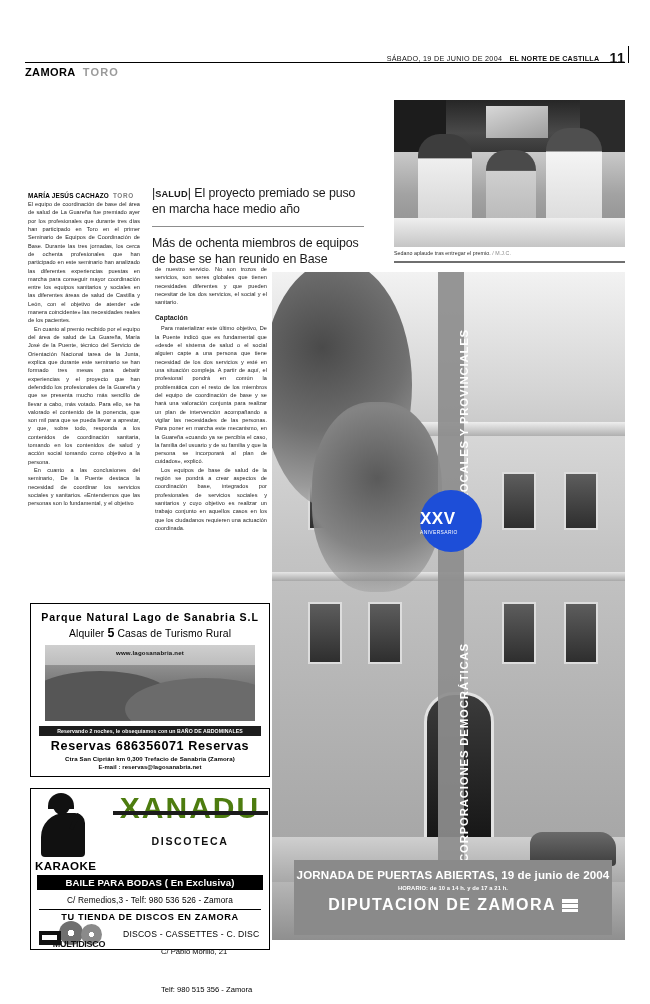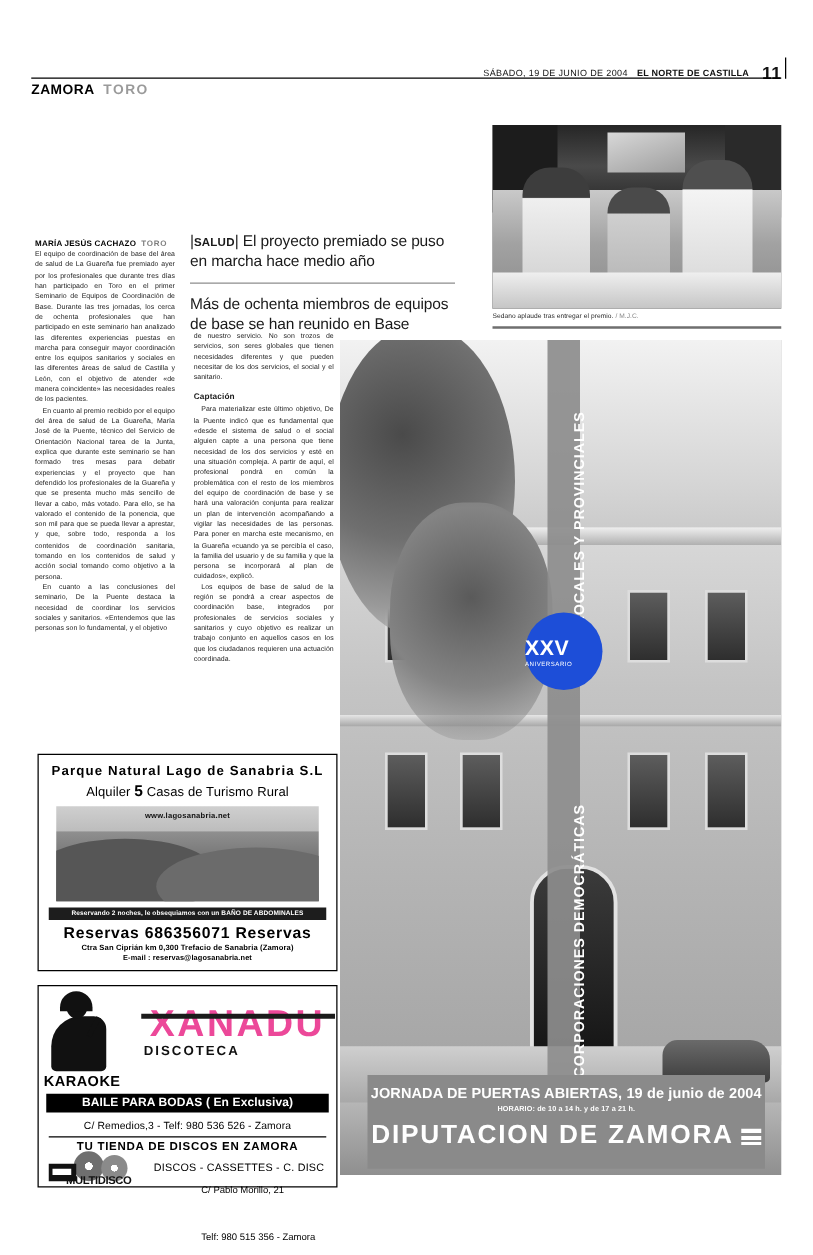--- a/index.html
+++ b/index.html
@@ -103,21 +103,21 @@
   .seal{position:absolute;left:148px;top:218px;width:62px;height:62px;border-radius:50%;
         background:#1d4ed8;color:#fff;}
   .seal .xxv{font-size:17px;font-weight:bold;line-height:1;margin-top:20px;letter-spacing:.5px;}
   .seal .ani{font-size:4.9px;letter-spacing:.4px;margin-top:3px;}
 
   .ad-banner{position:absolute;left:22px;top:588px;width:318px;height:75px;
              background:#8a8a8a;color:#fff;text-align:center;}
   .ab-l1{font-size:11.6px;font-weight:bold;letter-spacing:.1px;padding-top:8px;}
   .ab-l1 .light{font-weight:bold;}
   .ab-l2{font-size:5.8px;font-weight:bold;letter-spacing:.1px;padding-top:4px;}
-  .ab-l3{font-size:21px;font-weight:bold;letter-spacing:1.4px;padding-top:5px;}
+  .ab-l3{font-size:16px;font-weight:bold;letter-spacing:1.4px;padding-top:5px;}
   .dip-mark{display:inline-block;width:16px;height:13px;margin-left:6px;position:relative;top:2px;
             background:linear-gradient(180deg,#fff 0 28%,transparent 28% 42%,#fff 42% 70%,transparent 70% 80%,#fff 80% 100%);}
 
   
   .adbox{position:absolute;border:1px solid #000;background:#fff;}
   #ad1{left:30px;top:603px;width:238px;height:172px;}
   .ad1-t1{text-align:center;font-size:10.6px;font-weight:bold;letter-spacing:.9px;
           margin-top:7px;color:#000;}
   .ad1-t2{text-align:center;font-size:10.4px;margin-top:3px;letter-spacing:.1px;}
   .ad1-t2 b{font-size:12.4px;}
@@ -137,24 +137,24 @@
 
   #ad2{left:30px;top:788px;width:238px;height:160px;}
   .kar-fig{position:absolute;left:8px;top:6px;width:52px;height:62px;}
   .kf-head{position:absolute;left:14px;top:0;width:17px;height:20px;border-radius:50%;background:#111;}
   .kf-hair{position:absolute;left:9px;top:-2px;width:26px;height:16px;border-radius:13px 13px 0 0;background:#111;}
   .kf-body{position:absolute;left:2px;top:18px;width:44px;height:44px;
            border-radius:24px 10px 4px 4px;background:#111;}
   .kf-mic{position:absolute;left:34px;top:18px;width:4px;height:17px;background:#111;transform:rotate(28deg);}
   .kar-word{position:absolute;left:4px;top:70px;font-size:11.6px;font-weight:bold;letter-spacing:.4px;}
   .xan{position:absolute;left:84px;top:2px;width:150px;height:62px;}
-  .xan-word{position:absolute;left:0;top:12px;width:150px;text-align:center;font-size:30px;
-            font-weight:bold;letter-spacing:2px;color:#ec4899;font-family:"Liberation Sans",sans-serif;}
+  .xan-word{position:absolute;left:0;top:0;width:150px;text-align:center;font-size:30px;
+            font-weight:bold;letter-spacing:2px;color:#4d7c0f;font-family:"Liberation Sans",sans-serif;}
   .xan-strike{position:absolute;left:-2px;top:20px;width:155px;height:4px;background:#1b1b1b;}
-  .xan-sub{position:absolute;left:0;top:44px;width:150px;font-size:10.6px;
+  .xan-sub{position:absolute;left:0;top:44px;width:150px;text-align:center;font-size:10.6px;
            font-weight:bold;letter-spacing:1.6px;color:#111;}
   .ad2-bar{position:absolute;left:6px;top:86px;width:226px;background:#000;color:#fff;
            text-align:center;font-size:9.6px;font-weight:bold;padding:2px 0;letter-spacing:.1px;}
   .ad2-addr{position:absolute;left:0;top:106px;width:238px;text-align:center;font-size:8.3px;
             letter-spacing:.1px;}
   .ad2-rule{position:absolute;left:8px;top:120px;width:222px;height:1px;background:#000;}
   .ad2-tienda{position:absolute;left:0;top:123px;width:238px;text-align:center;font-size:9.2px;
               font-weight:bold;letter-spacing:.6px;}
   .md-logo{position:absolute;left:8px;top:134px;width:78px;height:24px;}
   .md-disc1{position:absolute;left:20px;top:-2px;width:24px;height:24px;border-radius:50%;

